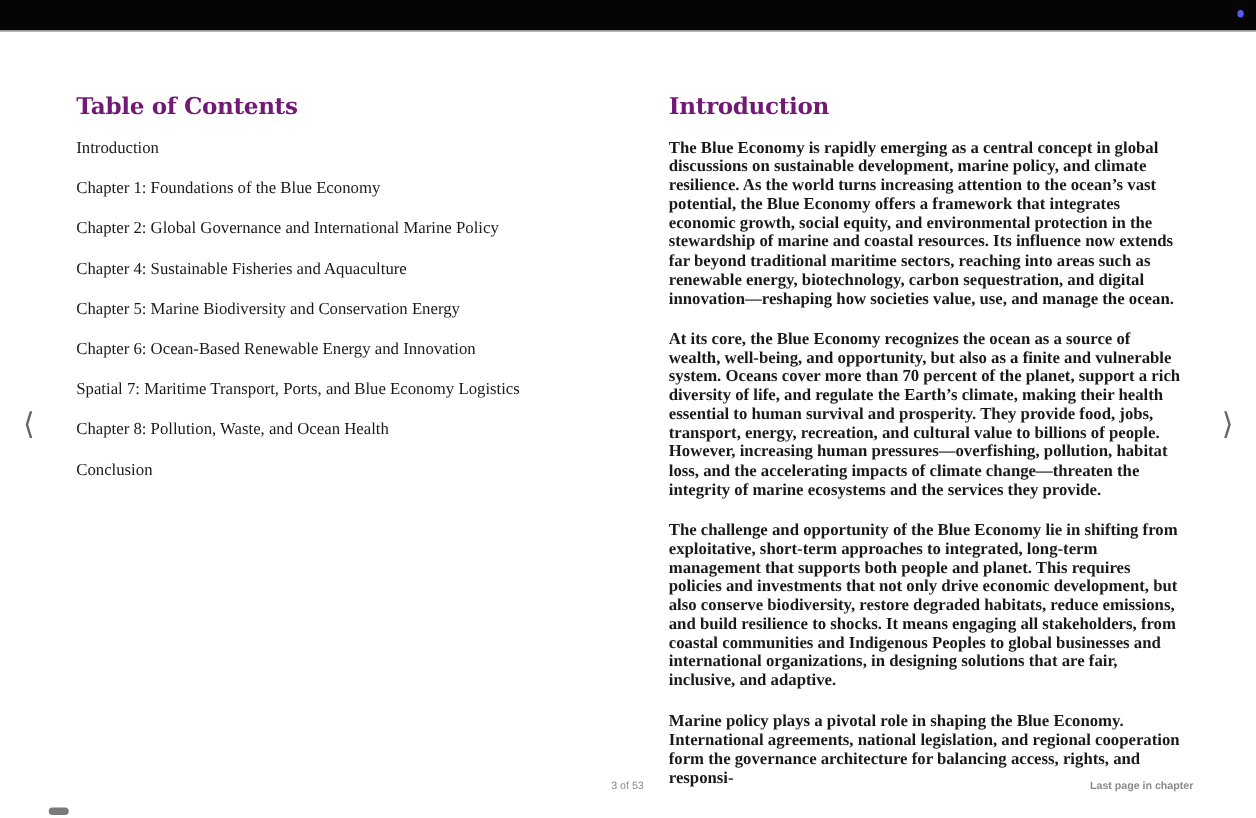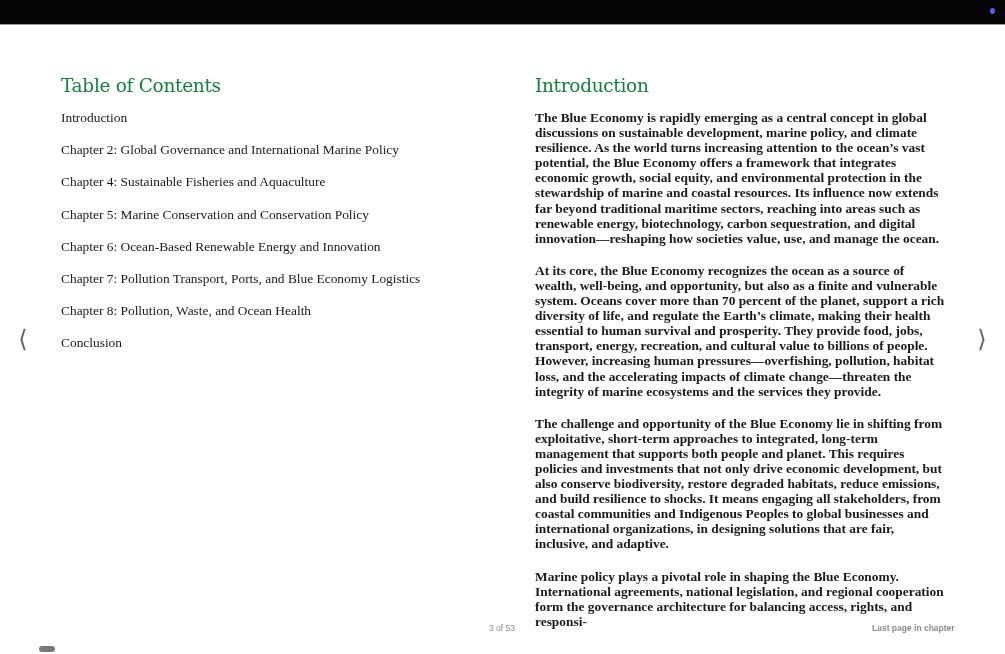--- a/index.html
+++ b/index.html
@@ -6,21 +6,21 @@
     html, body { width: 1005px; height: 654px; overflow: hidden; background: #ffffff; }
     body { position: relative; font-family: "Liberation Serif", "DejaVu Serif", serif; color: #1a1a1a; }
 
     .topbar { position: absolute; left: 0; top: 0; width: 1005px; height: 25px; background: #050505; border-bottom: 1px solid #9a9a9a; }
     .topbar .dot { position: absolute; left: 990px; top: 8px; width: 5px; height: 6px; border-radius: 50%; background: #5a5aee; }
 
     .page { position: absolute; top: 74px; }
     .page.left { left: 61px; width: 400px; }
     .page.right { left: 535px; width: 412px; }
 
-    h1.heading { font-family: "DejaVu Serif", "Liberation Serif", serif; font-weight: normal; font-size: 18.5px; letter-spacing: -0.3px; line-height: 24px; color: #15803d; margin-bottom: 12px; }
+    h1.heading { font-family: "DejaVu Serif", "Liberation Serif", serif; font-weight: bold; font-size: 18.5px; letter-spacing: -0.3px; line-height: 24px; color: #701a75; margin-bottom: 12px; }
 
     .toc-list { list-style: none; }
     .toc-item { font-size: 13.4px; line-height: 15px; color: #1a1a1a; margin-bottom: 17.2px; cursor: pointer; }
 
     .para { font-size: 13.4px; line-height: 15.1px; color: #1a1a1a; margin-bottom: 17px; text-align: left; font-weight: bold; }
 
     .nav-arrow { position: absolute; top: 325px; width: 20px; height: 28px; color: #666; font-size: 24px; line-height: 28px; text-align: center; font-family: "DejaVu Sans", sans-serif; cursor: pointer; }
     .nav-arrow.prev { left: 13px; }
     .nav-arrow.next { left: 972px; }
 
@@ -33,25 +33,26 @@
 <body>
 
 <div class="topbar">
   <div class="dot"></div>
 </div>
 
 <div class="page left">
   <h1 class="heading">Table of Contents</h1>
   <ul class="toc-list">
     <li class="toc-item">Introduction</li>
+    <li class="toc-item">Chapter 1: Foundations of the Blue Economy</li>
     <li class="toc-item">Chapter 2: Global Governance and International Marine Policy</li>
     <li class="toc-item">Chapter 4: Sustainable Fisheries and Aquaculture</li>
-    <li class="toc-item">Chapter 5: Marine Conservation and Conservation Policy</li>
+    <li class="toc-item">Chapter 5: Marine Biodiversity and Conservation Energy</li>
     <li class="toc-item">Chapter 6: Ocean-Based Renewable Energy and Innovation</li>
-    <li class="toc-item">Chapter 7: Pollution Transport, Ports, and Blue Economy Logistics</li>
+    <li class="toc-item">Spatial 7: Maritime Transport, Ports, and Blue Economy Logistics</li>
     <li class="toc-item">Chapter 8: Pollution, Waste, and Ocean Health</li>
     <li class="toc-item">Conclusion</li>
   </ul>
 </div>
 
 <div class="page right">
   <h1 class="heading">Introduction</h1>
   <p class="para">The Blue Economy is rapidly emerging as a central concept in global discus­sions on sustainable development, marine policy, and climate resilience. As the world turns increasing attention to the ocean’s vast potential, the Blue Economy offers a framework that integrates economic growth, social equity, and environmental protection in the stewardship of marine and coastal resources. Its influence now extends far beyond traditional maritime sectors, reaching into areas such as renewable energy, biotechnology, carbon seques­tration, and digital innovation—reshaping how societies value, use, and manage the ocean.</p>
   <p class="para">At its core, the Blue Economy recognizes the ocean as a source of wealth, well-being, and opportunity, but also as a finite and vulnerable system. Oceans cover more than 70 percent of the planet, support a rich diversity of life, and regulate the Earth’s climate, making their health essential to human survival and prosperity. They provide food, jobs, transport, energy, recre­ation, and cultural value to billions of people. However, increasing human pressures—overfishing, pollution, habitat loss, and the accelerating impacts of climate change—threaten the integrity of marine ecosystems and the ser­vices they provide.</p>
   <p class="para">The challenge and opportunity of the Blue Economy lie in shifting from exploitative, short-term approaches to integrated, long-term management that supports both people and planet. This requires policies and invest­ments that not only drive economic development, but also conserve biodi­versity, restore degraded habitats, reduce emissions, and build resilience to shocks. It means engaging all stakeholders, from coastal communities and Indigenous Peoples to global businesses and international organizations, in designing solutions that are fair, inclusive, and adaptive.</p>

